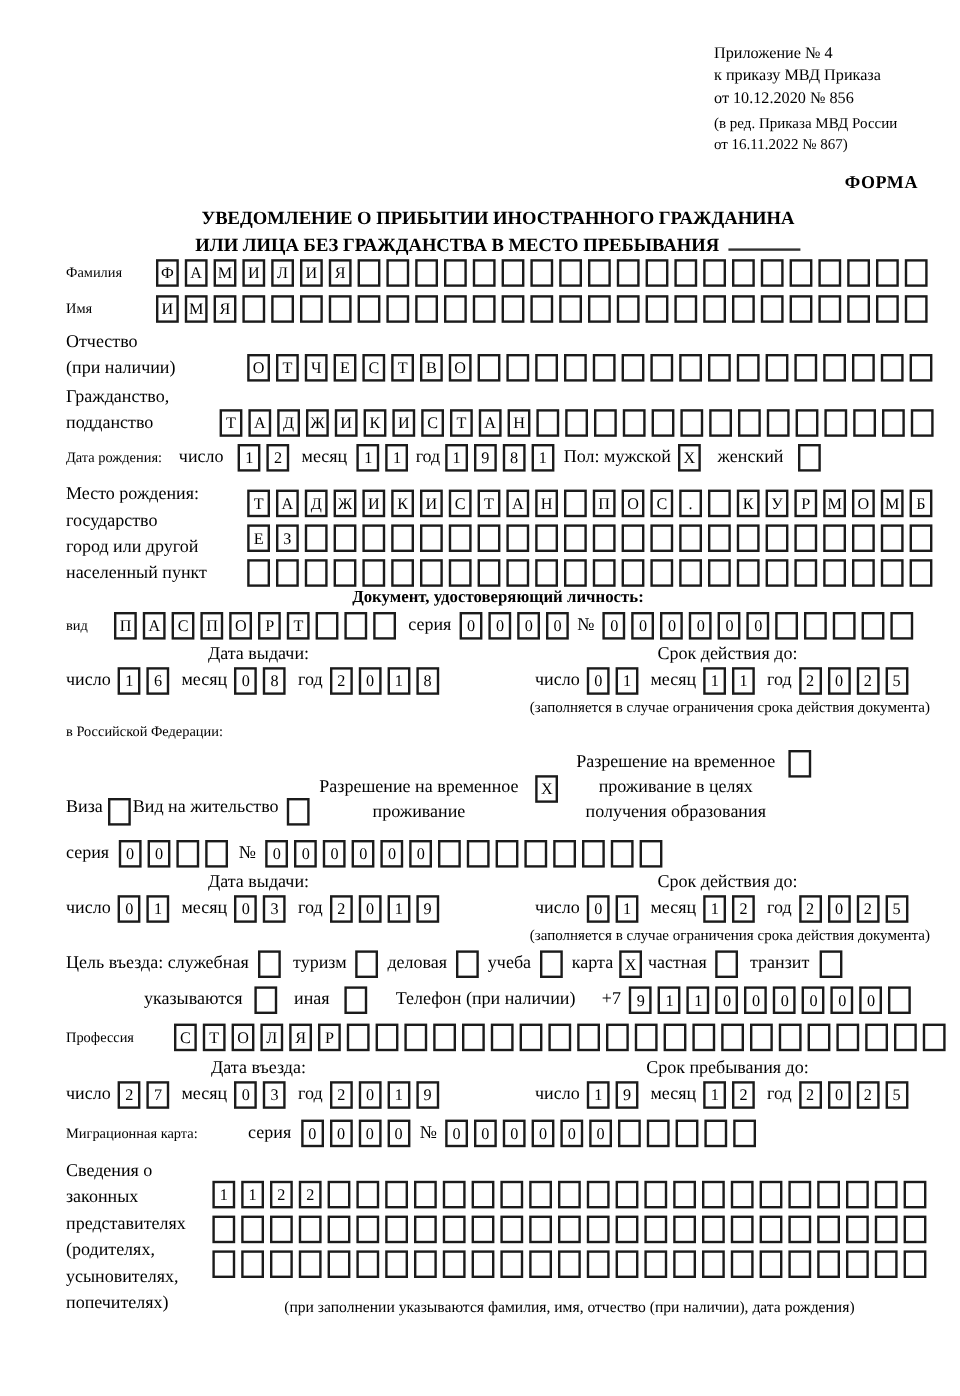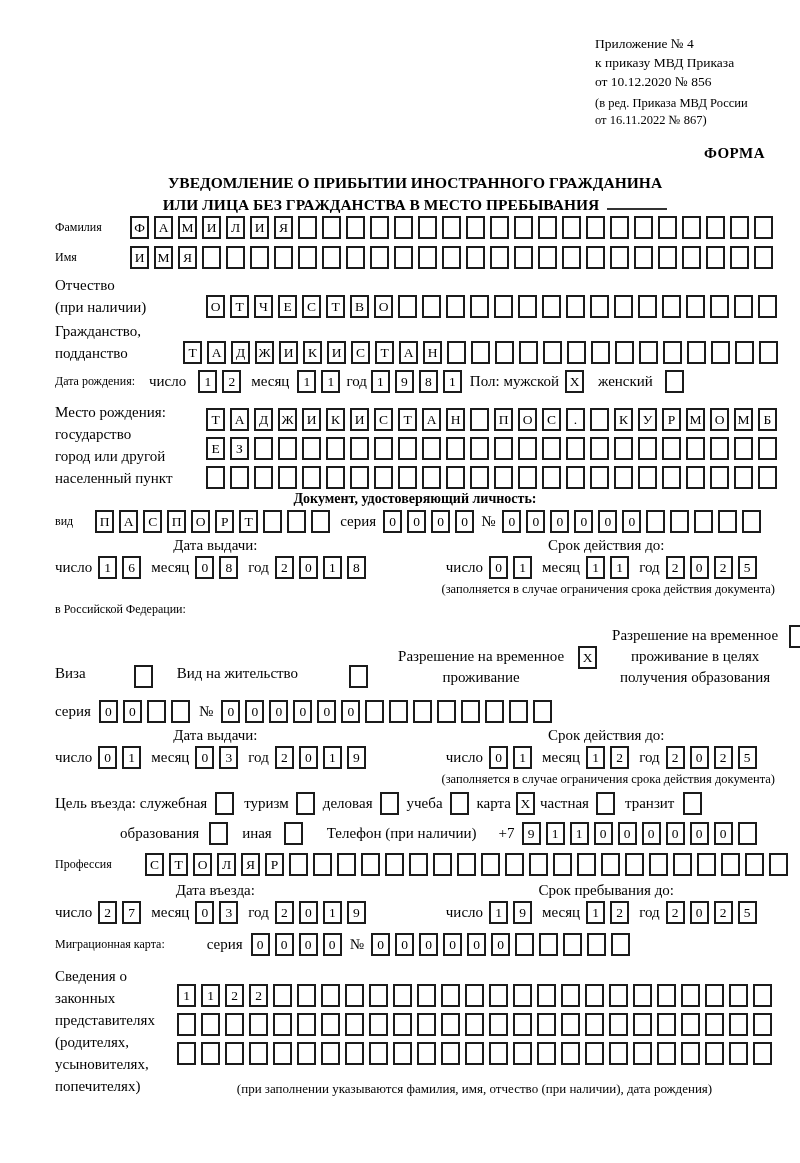--- a/index.html
+++ b/index.html
@@ -43,21 +43,21 @@
   .dates-row { display:flex; margin-top:4px; }
   .dg-title { text-align:center; font-size:15px; margin-bottom:2px; }
   .dg-row { display:flex; align-items:center; }
   .dg-row .lbl { margin-right:6px; }
   .dg-row .cells { margin-right:10px; }
   .note { font-size:12.5px; text-align:right; margin-top:3px; }
 
   .opt { display:flex; align-items:flex-start; flex:none; }
   .opt .lbl { margin-right:7px; }
   .opt-wide-label { text-align:center; font-size:15px; line-height:21px; }
-  .gap12 { margin-right:12px; } .gap18 { margin-right:24px;gap:44px; }
+  .gap12 { margin-right:12px; } .gap18 { margin-right:2px; }
 
   .footnote { font-size:13px; text-align:center; margin-top:16px; }
 </style>
 </head>
 <body>
 
 <div class="page">
 <div class="content">
 
   <div class="annex-wrap">
@@ -545,21 +545,21 @@
     <div class="cells" style="margin-right:10px">
           <span class="cell"></span>
         </div>
     <span class="lbl" style="margin-right:9px">транзит</span>
     <div class="cells">
           <span class="cell"></span>
         </div>
   </div>
 
   <div class="row" style="margin-top:7px; padding-left:65px">
-    <span class="lbl" style="margin-right:10px">образования</span>
+    <span class="lbl" style="margin-right:10px">указываются</span>
     <div class="cells" style="margin-right:14px">
           <span class="cell"></span>
         </div>
     <span class="lbl" style="margin-right:12px">иная</span>
     <div class="cells" style="margin-right:24px">
           <span class="cell"></span>
         </div>
     <span class="lbl" style="margin-right:22px">Телефон (при наличии)</span>
     <span class="lbl" style="margin-right:7px">+7</span>
     <div class="cells">

